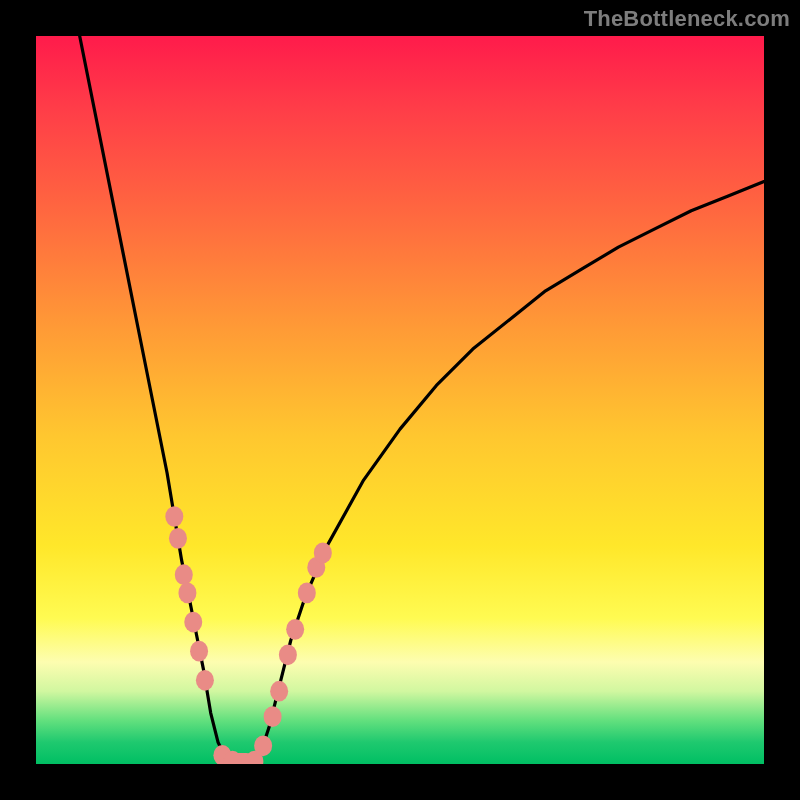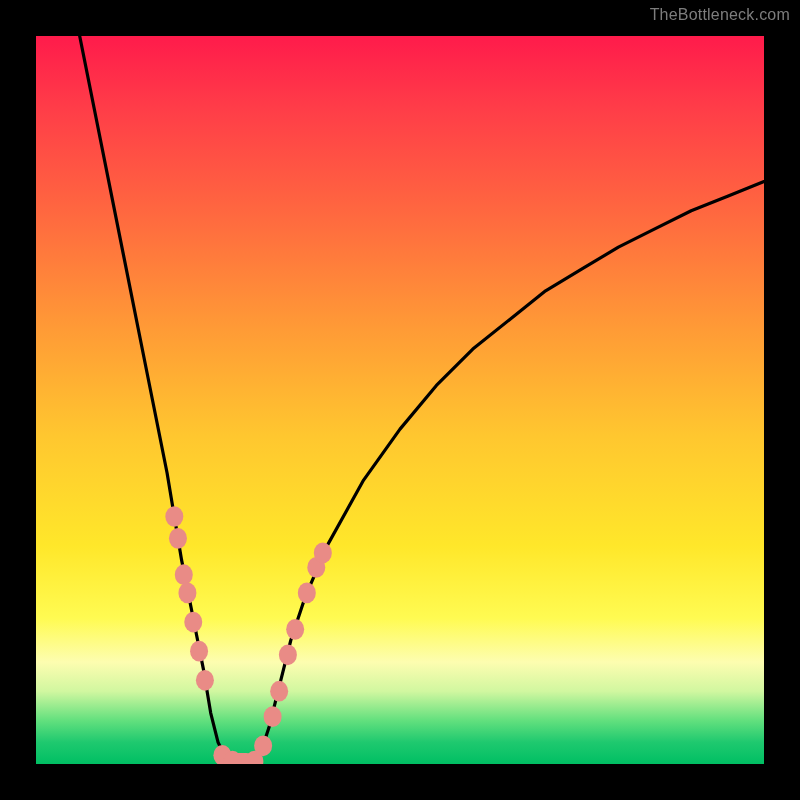--- a/index.html
+++ b/index.html
@@ -39,22 +39,22 @@
       #63e07e 94%,
       #1fc96f 97%,
       #00bf63 100%
     );
   }
   .watermark {
     position: absolute;
     top: 6px;
     right: 10px;
     color: #7d7d7d;
-    font-size: 16px;
-    font-weight: 400;
+    font-size: 22px;
+    font-weight: 700;
     letter-spacing: 0.2px;
     pointer-events: none;
   }
   svg {
     position: absolute;
     left: 0;
     top: 0;
   }
 </style>
 </head>

